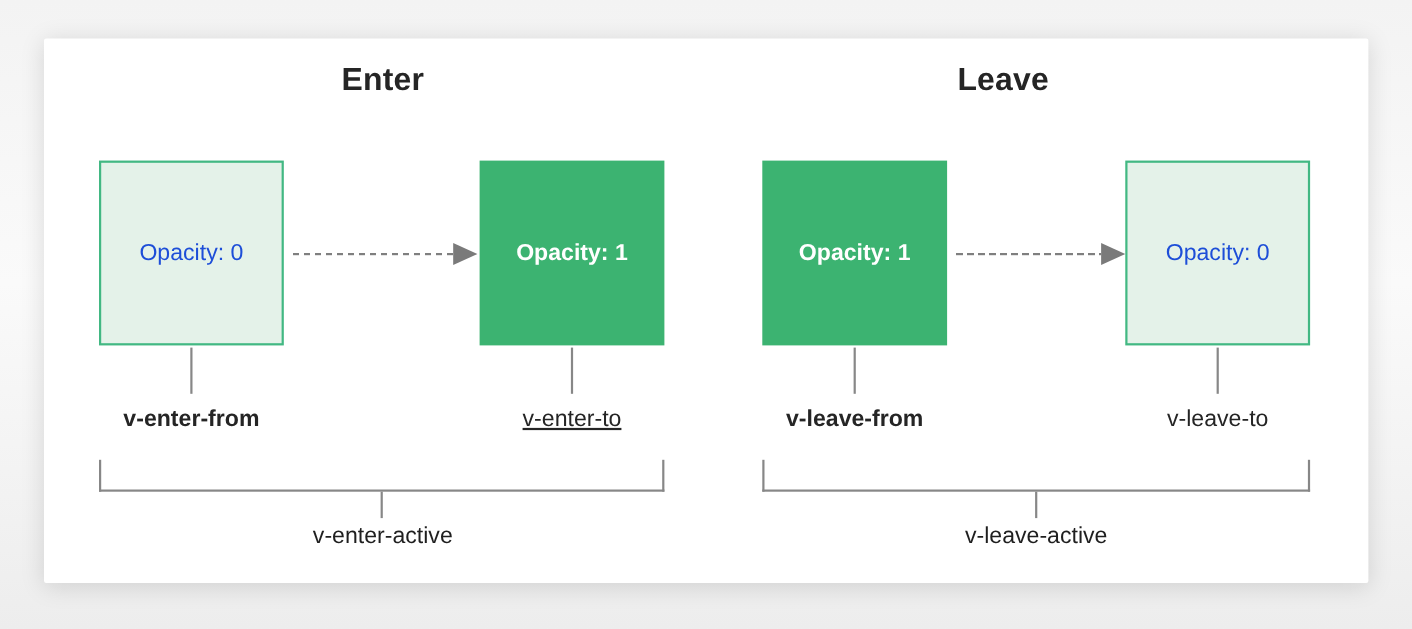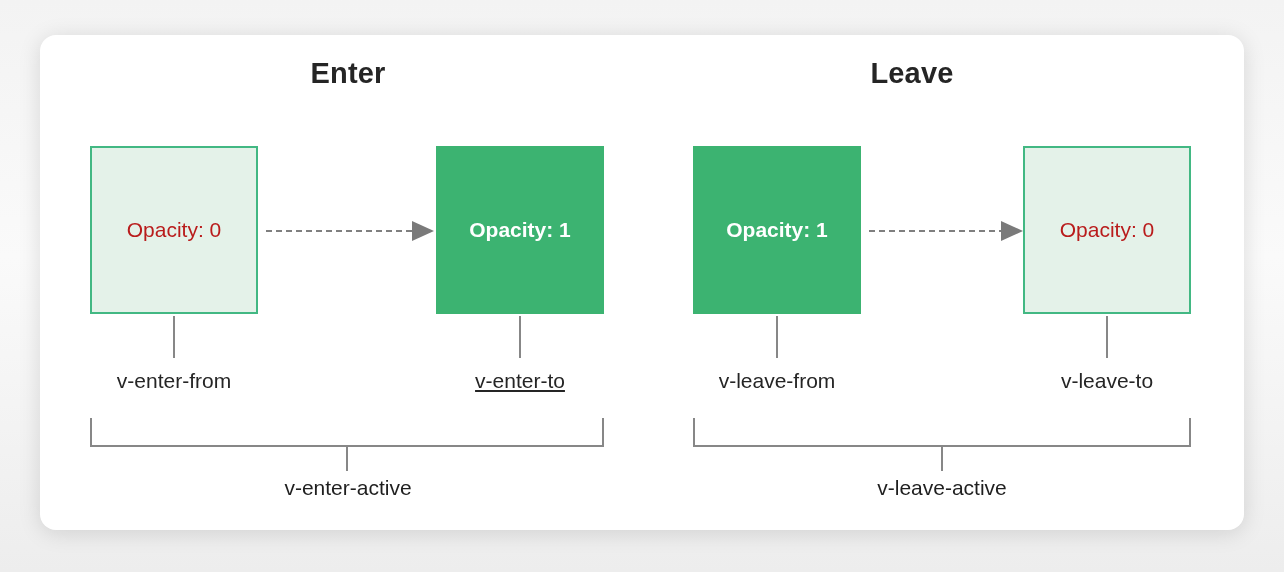--- a/index.html
+++ b/index.html
@@ -12,37 +12,37 @@
   }
   *{box-sizing:border-box;margin:0;padding:0}
   html,body{width:1284px;height:572px;overflow:hidden;}
   body{
     font-family:"Liberation Sans","DejaVu Sans",sans-serif;
     background:#f6f6f6;
   }
   .stage{position:relative;width:1284px;height:572px;background:linear-gradient(180deg,#f3f3f3 0%,#fafafa 45%,#ededed 100%);}
   .card{
     position:absolute;left:40px;top:35px;width:1204px;height:495px;
-    background:#ffffff;border-radius:16px;
+    background:#ffffff;border-radius:2px;
     box-shadow:0 3px 22px rgba(0,0,0,0.13);
   }
   .panel{position:absolute;top:0;height:495px;}
   .panel.enter{left:48px;width:520px;}
   .panel.leave{left:652px;width:500px;}
   .panel-title{
     position:absolute;top:22px;left:0;right:0;text-align:center;
     font-size:29px;font-weight:700;color:var(--text-dark);letter-spacing:0.2px;
   }
   .panel.leave .panel-title{margin-right:60px;}
   .box{
     position:absolute;top:111px;width:168px;height:168px;
     display:flex;align-items:center;justify-content:center;
     font-size:21px;
   }
-  .box.light{background:var(--green-light-bg);border:2px solid var(--green-border);color:#b91c1c;text-align:right;}
+  .box.light{background:var(--green-light-bg);border:2px solid var(--green-border);color:#1d4ed8;text-align:right;}
   .box.dark{background:var(--green-dark);color:var(--text-on-dark);font-weight:bold;}
   .box.pos-from{left:2px;}
   .panel.leave .box.pos-from{left:1px;}
   .panel.enter .box.pos-to{left:348px;}
   .panel.leave .box.pos-to{left:331px;}
   .arrow{position:absolute;top:185px;height:22px;display:flex;align-items:center;}
   .panel.enter .arrow{left:178px;width:168px;}
   .panel.leave .arrow{left:177px;width:154px;}
   .arrow .dash{
     flex:1;height:2px;
@@ -56,21 +56,21 @@
   }
   .tick{position:absolute;top:281px;width:2px;height:42px;background:var(--line-gray);}
   .panel.enter .tick.t-from{left:85px;}
   .panel.enter .tick.t-to{left:431px;}
   .panel.leave .tick.t-from{left:84px;}
   .panel.leave .tick.t-to{left:414px;}
   .cls-label{
     position:absolute;top:334px;width:168px;text-align:center;
     font-size:21px;color:var(--text-dark);white-space:nowrap;
   }
-  .panel .cls-label.l-from{left:2px;}
+  .panel .cls-label.l-from{left:2px;font-weight:bold;}
   .panel.leave .cls-label.l-from{left:1px;}
   .panel.enter .cls-label.l-to{left:348px;text-decoration:underline;}
   .panel.leave .cls-label.l-to{left:331px;}
   .bracket{
     position:absolute;top:383px;height:29px;
     border:2px solid var(--line-gray);border-top:none;
   }
   .panel.enter .bracket{left:2px;width:514px;}
   .panel.leave .bracket{left:1px;width:498px;}
   .stem{position:absolute;top:412px;height:24px;width:2px;background:var(--line-gray);}

